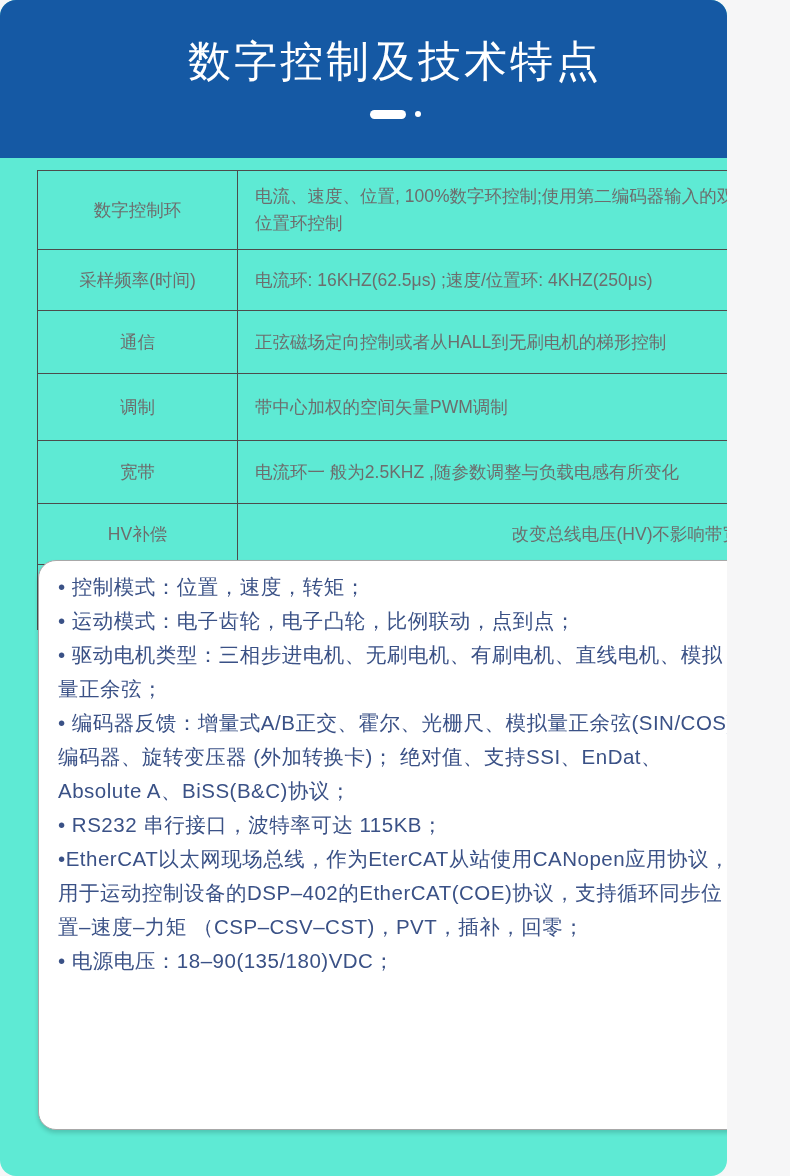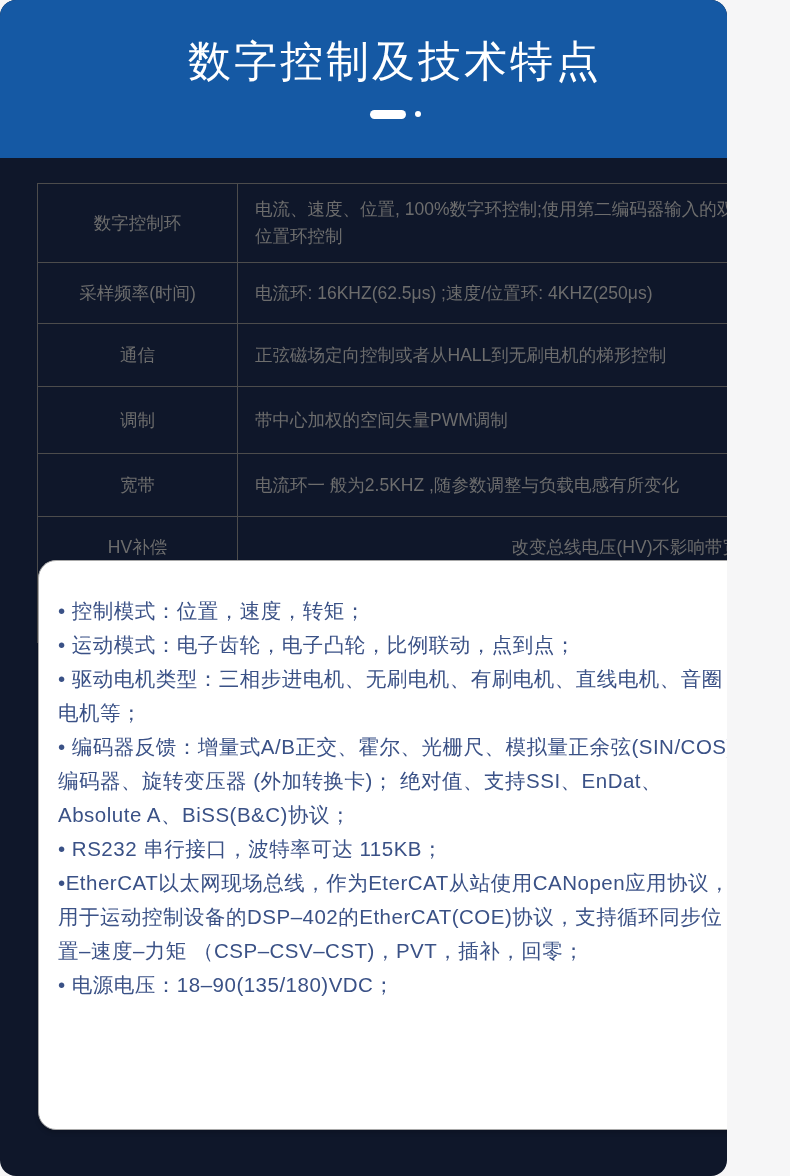--- a/index.html
+++ b/index.html
@@ -5,21 +5,21 @@
   html, body {
     margin: 0;
     padding: 0;
     background: #f6f6f7;
     font-family: "Liberation Sans", sans-serif;
   }
   .page {
     position: relative;
     width: 727px;
     height: 1176px;
-    background: #0f172a;
+    background: #5eead4;
     overflow: hidden;
     border-radius: 16px;
   }
 
   
   .banner {
     position: absolute;
     top: 0; left: 0;
     width: 790px;
     height: 158px;
@@ -58,21 +58,21 @@
     border-radius: 50%;
     background: #ffffff;
     vertical-align: middle;
     margin-left: 9px;
     margin-top: -2px;
   }
 
   
   .spec-table {
     position: absolute;
-    top: 183px;
+    top: 170px;
     left: 37px;
     width: 718px;
     border-collapse: collapse;
     table-layout: fixed;
     padding-left: 16px;
   }
   .spec-table td {
     border: 1px solid #4c4c4c;
     color: #6d6d6d;
     font-size: 17.5px;
@@ -100,21 +100,21 @@
     position: absolute;
     top: 560px;
     left: 38px;
     width: 719px;
     height: 570px;
     box-sizing: border-box;
     background: #ffffff;
     border: 1px solid #a8a8a8;
     border-radius: 18px;
     box-shadow: 0 3px 4px rgba(0,0,0,0.16);
-    padding: 33px 16px 0 19px;
+    padding: 9px 16px 0 19px;
     overflow: hidden;
   }
   .feature-item {
     margin: 0;
     color: #3a5186;
     font-size: 20.5px;
     line-height: 34px;
     letter-spacing: 0.5px;
   }
 </style>
@@ -159,20 +159,20 @@
       <tr class="r7">
         <td class="label">最小负载电感</td>
         <td class="value">50 mH线电感</td>
       </tr>
     </tbody>
   </table>
 
   <section class="features-card">
     <p class="feature-item">• 控制模式：位置，速度，转矩；</p>
     <p class="feature-item">• 运动模式：电子齿轮，电子凸轮，比例联动，点到点；</p>
-    <p class="feature-item">• 驱动电机类型：三相步进电机、无刷电机、有刷电机、直线电机、音圈电机等；</p>
+    <p class="feature-item">• 驱动电机类型：三相步进电机、无刷电机、有刷电机、直线电机、模拟量正余弦；</p>
     <p class="feature-item">• 编码器反馈：增量式A/B正交、霍尔、光栅尺、模拟量正余弦(SIN/COS)编码器、旋转变压器 (外加转换卡)； 绝对值、支持SSI、EnDat、Absolute A、BiSS(B&amp;C)协议；</p>
     <p class="feature-item">• RS232 串行接口，波特率可达 115KB；</p>
     <p class="feature-item">•EtherCAT以太网现场总线，作为EterCAT从站使用CANopen应用协议，用于运动控制设备的DSP–402的EtherCAT(COE)协议，支持循环同步位置–速度–力矩 （CSP–CSV–CST)，PVT，插补，回零；</p>
     <p class="feature-item">• 电源电压：18–90(135/180)VDC；</p>
   </section>
 
 </div>
 
 </body></html>

